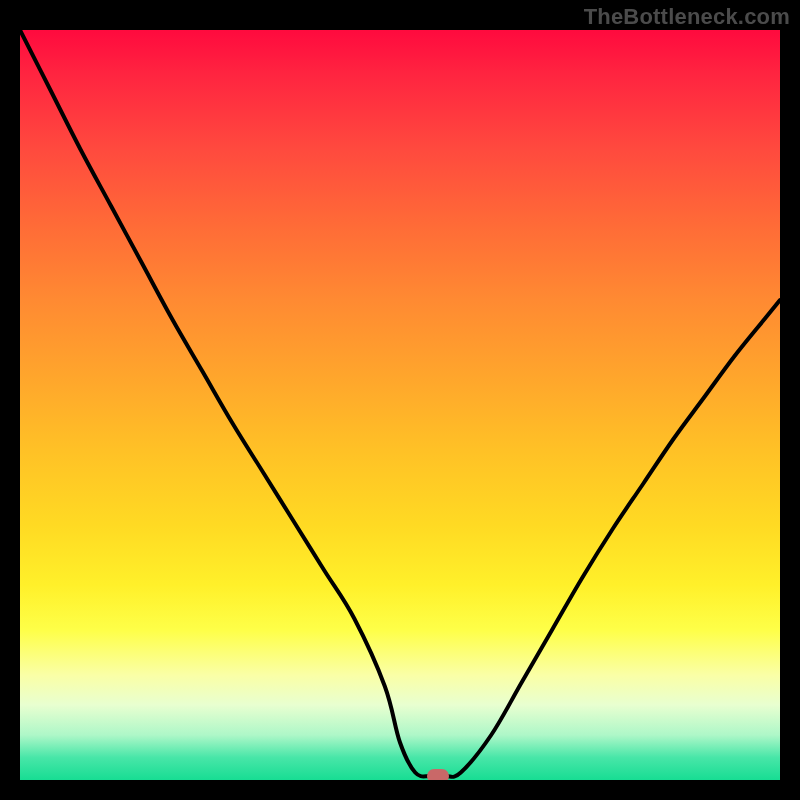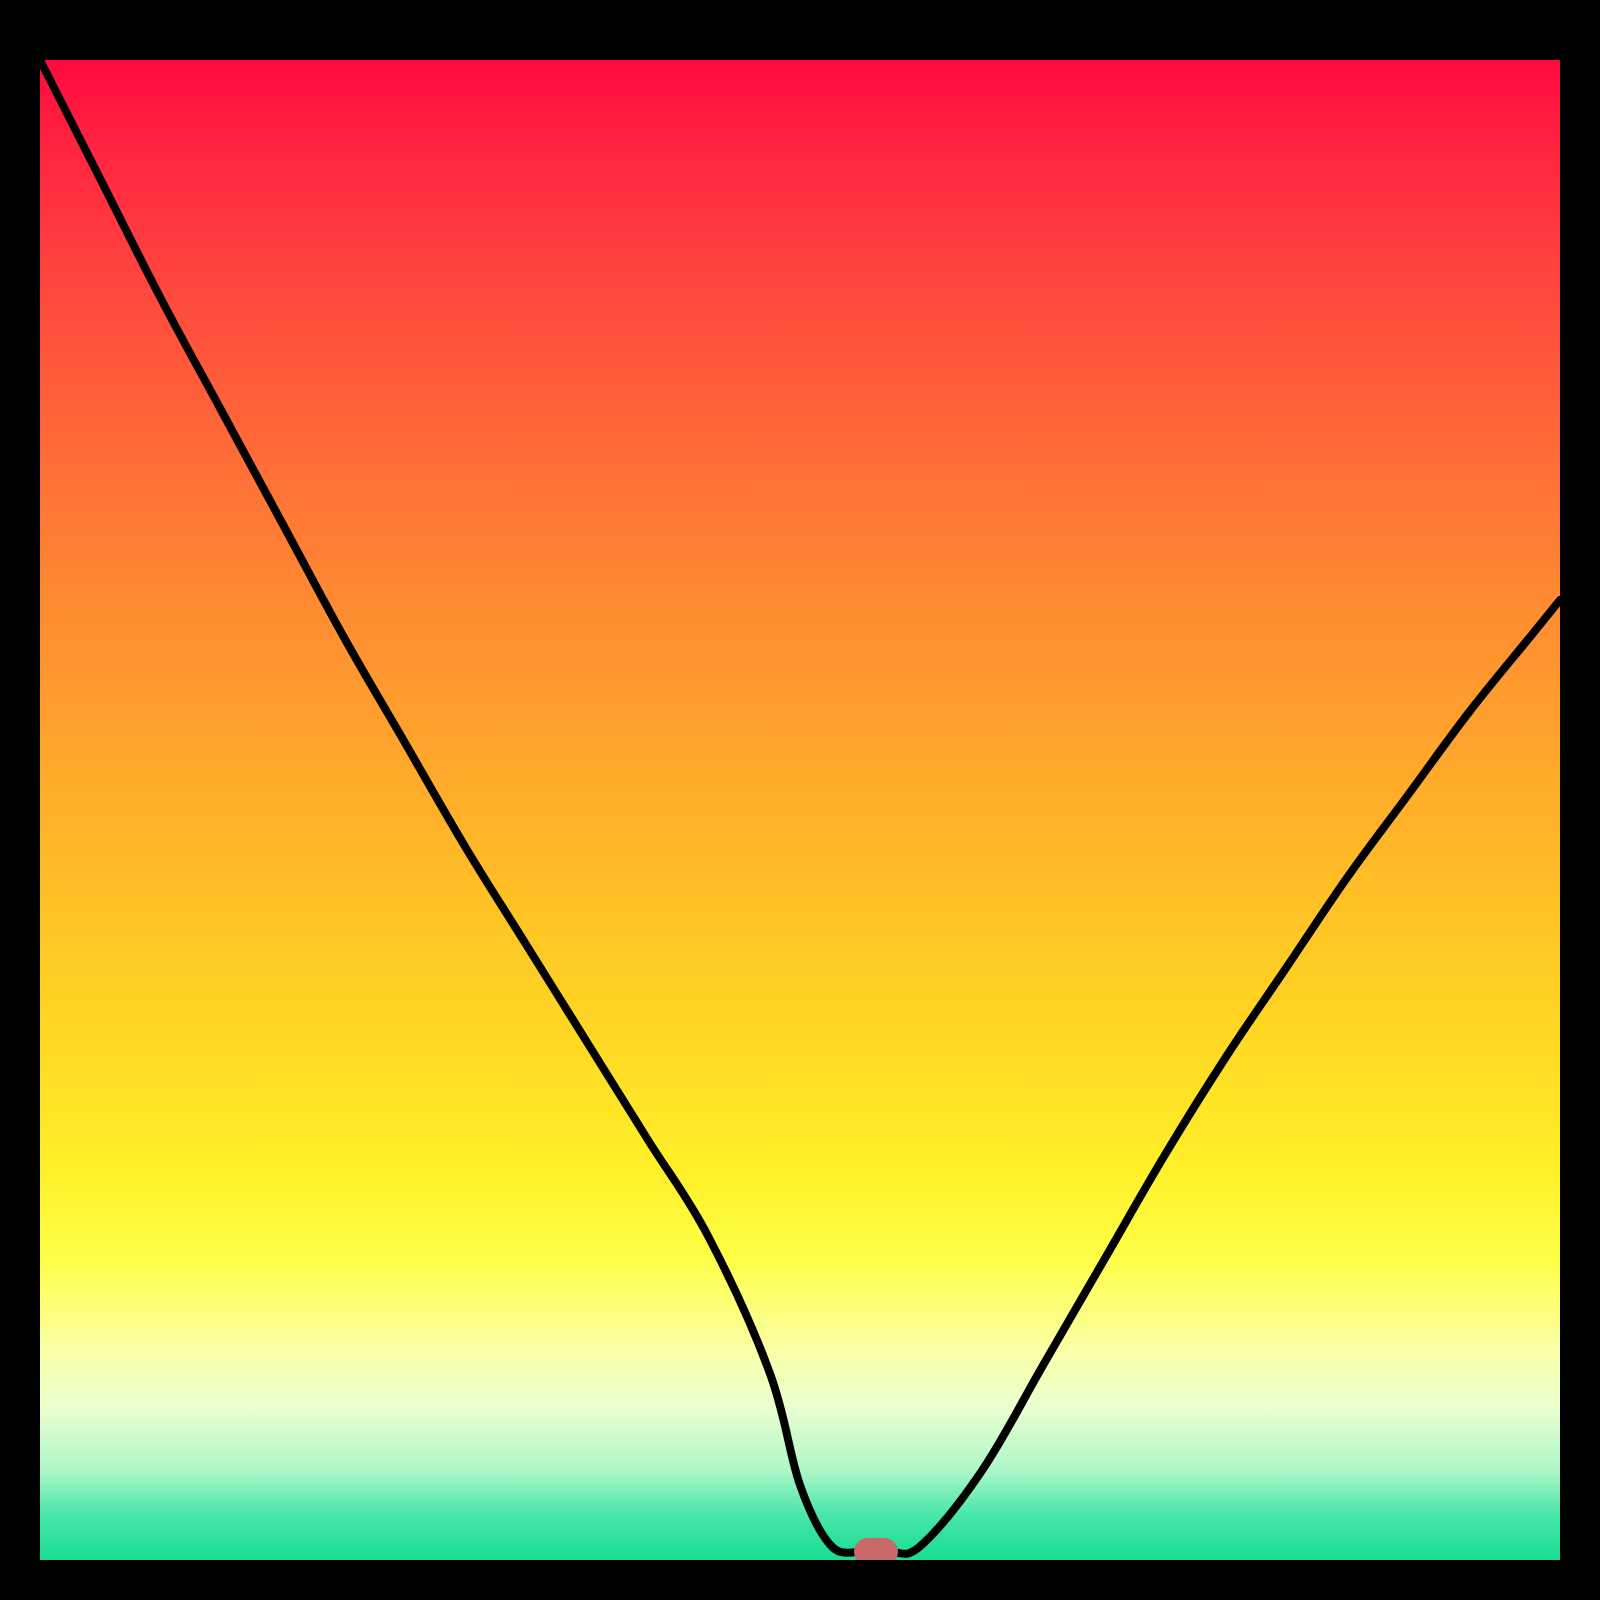--- a/index.html
+++ b/index.html
@@ -71,20 +71,21 @@
     border-radius: 7px;
     background: #c96868;
     z-index: 10;
     transform: translate(-50%, -50%);
   }
 </style>
 </head>
 <body>
 
 <div class="frame">
+  <div class="attribution">TheBottleneck.com</div>
 
   <div class="plot">
     <div class="gradient"></div>
     <svg class="curve" viewBox="0 0 760 750" preserveAspectRatio="none">
       <path id="curve-path" fill="none" stroke-width="4" stroke-linecap="round" stroke-linejoin="round" d="M 0 0 C 5.472 10.799999999999999, 19.456000000000003 38.400000000000006, 30.400000000000002 60 C 41.344 81.6, 49.85600000000001 99.075, 60.800000000000004 120 C 71.744 140.925, 80.256 156, 91.2 176.25 C 102.144 196.5, 110.656 212.25, 121.60000000000001 232.5 C 132.544 252.75, 141.056 269.175, 152 288.75 C 162.944 308.325, 171.45600000000002 322.34999999999997, 182.4 341.24999999999994 C 193.344 360.1499999999999, 201.85600000000002 375.525, 212.8 393.75 C 223.744 411.975, 232.25600000000003 424.95, 243.20000000000002 442.5 C 254.144 460.05, 262.65599999999995 473.7, 273.59999999999997 491.25 C 284.544 508.8, 293.056 522.45, 304 540 C 314.944 557.55, 323.45599999999996 567.825, 334.4 588.75 C 345.344 609.675, 356.592 633.975, 364.8 656.25 C 373.00800000000004 678.525, 374.528 696.975, 380 712.5 C 385.472 728.025, 389.728 736.425, 395.2 742.5 C 400.67199999999997 748.575, 404.92800000000005 745.575, 410.40000000000003 746.25 C 415.872 746.925, 420.12800000000004 746.925, 425.6 746.25 C 431.072 745.575, 432.592 749.925, 440.79999999999995 742.5 C 449.0079999999999 735.075, 460.256 721.2, 471.2 705 C 482.144 688.8, 490.656 671.4, 501.6 652.5 C 512.544 633.6, 521.056 618.9, 532 600 C 542.944 581.1, 551.456 565.725, 562.4 547.5 C 573.3439999999999 529.275, 581.8560000000001 515.625, 592.8000000000001 498.75 C 603.744 481.875, 612.256 469.95, 623.1999999999999 453.75 C 634.1439999999999 437.55, 642.6560000000001 424.275, 653.6 408.75 C 664.544 393.225, 673.056 382.34999999999997, 684 367.5 C 694.944 352.65000000000003, 703.456 340.42500000000007, 714.4 326.25000000000006 C 725.3439999999999 312.07500000000005, 736.592 298.875, 744.8 288.75 C 753.0079999999999 278.625, 757.264 273.375, 760 270" stroke="#000000"></path>
     </svg>
     <div id="marker" class="marker" style="left: 418px; top: 746.25px; background: rgb(201, 104, 104);"></div>
   </div>
 </div>
 

